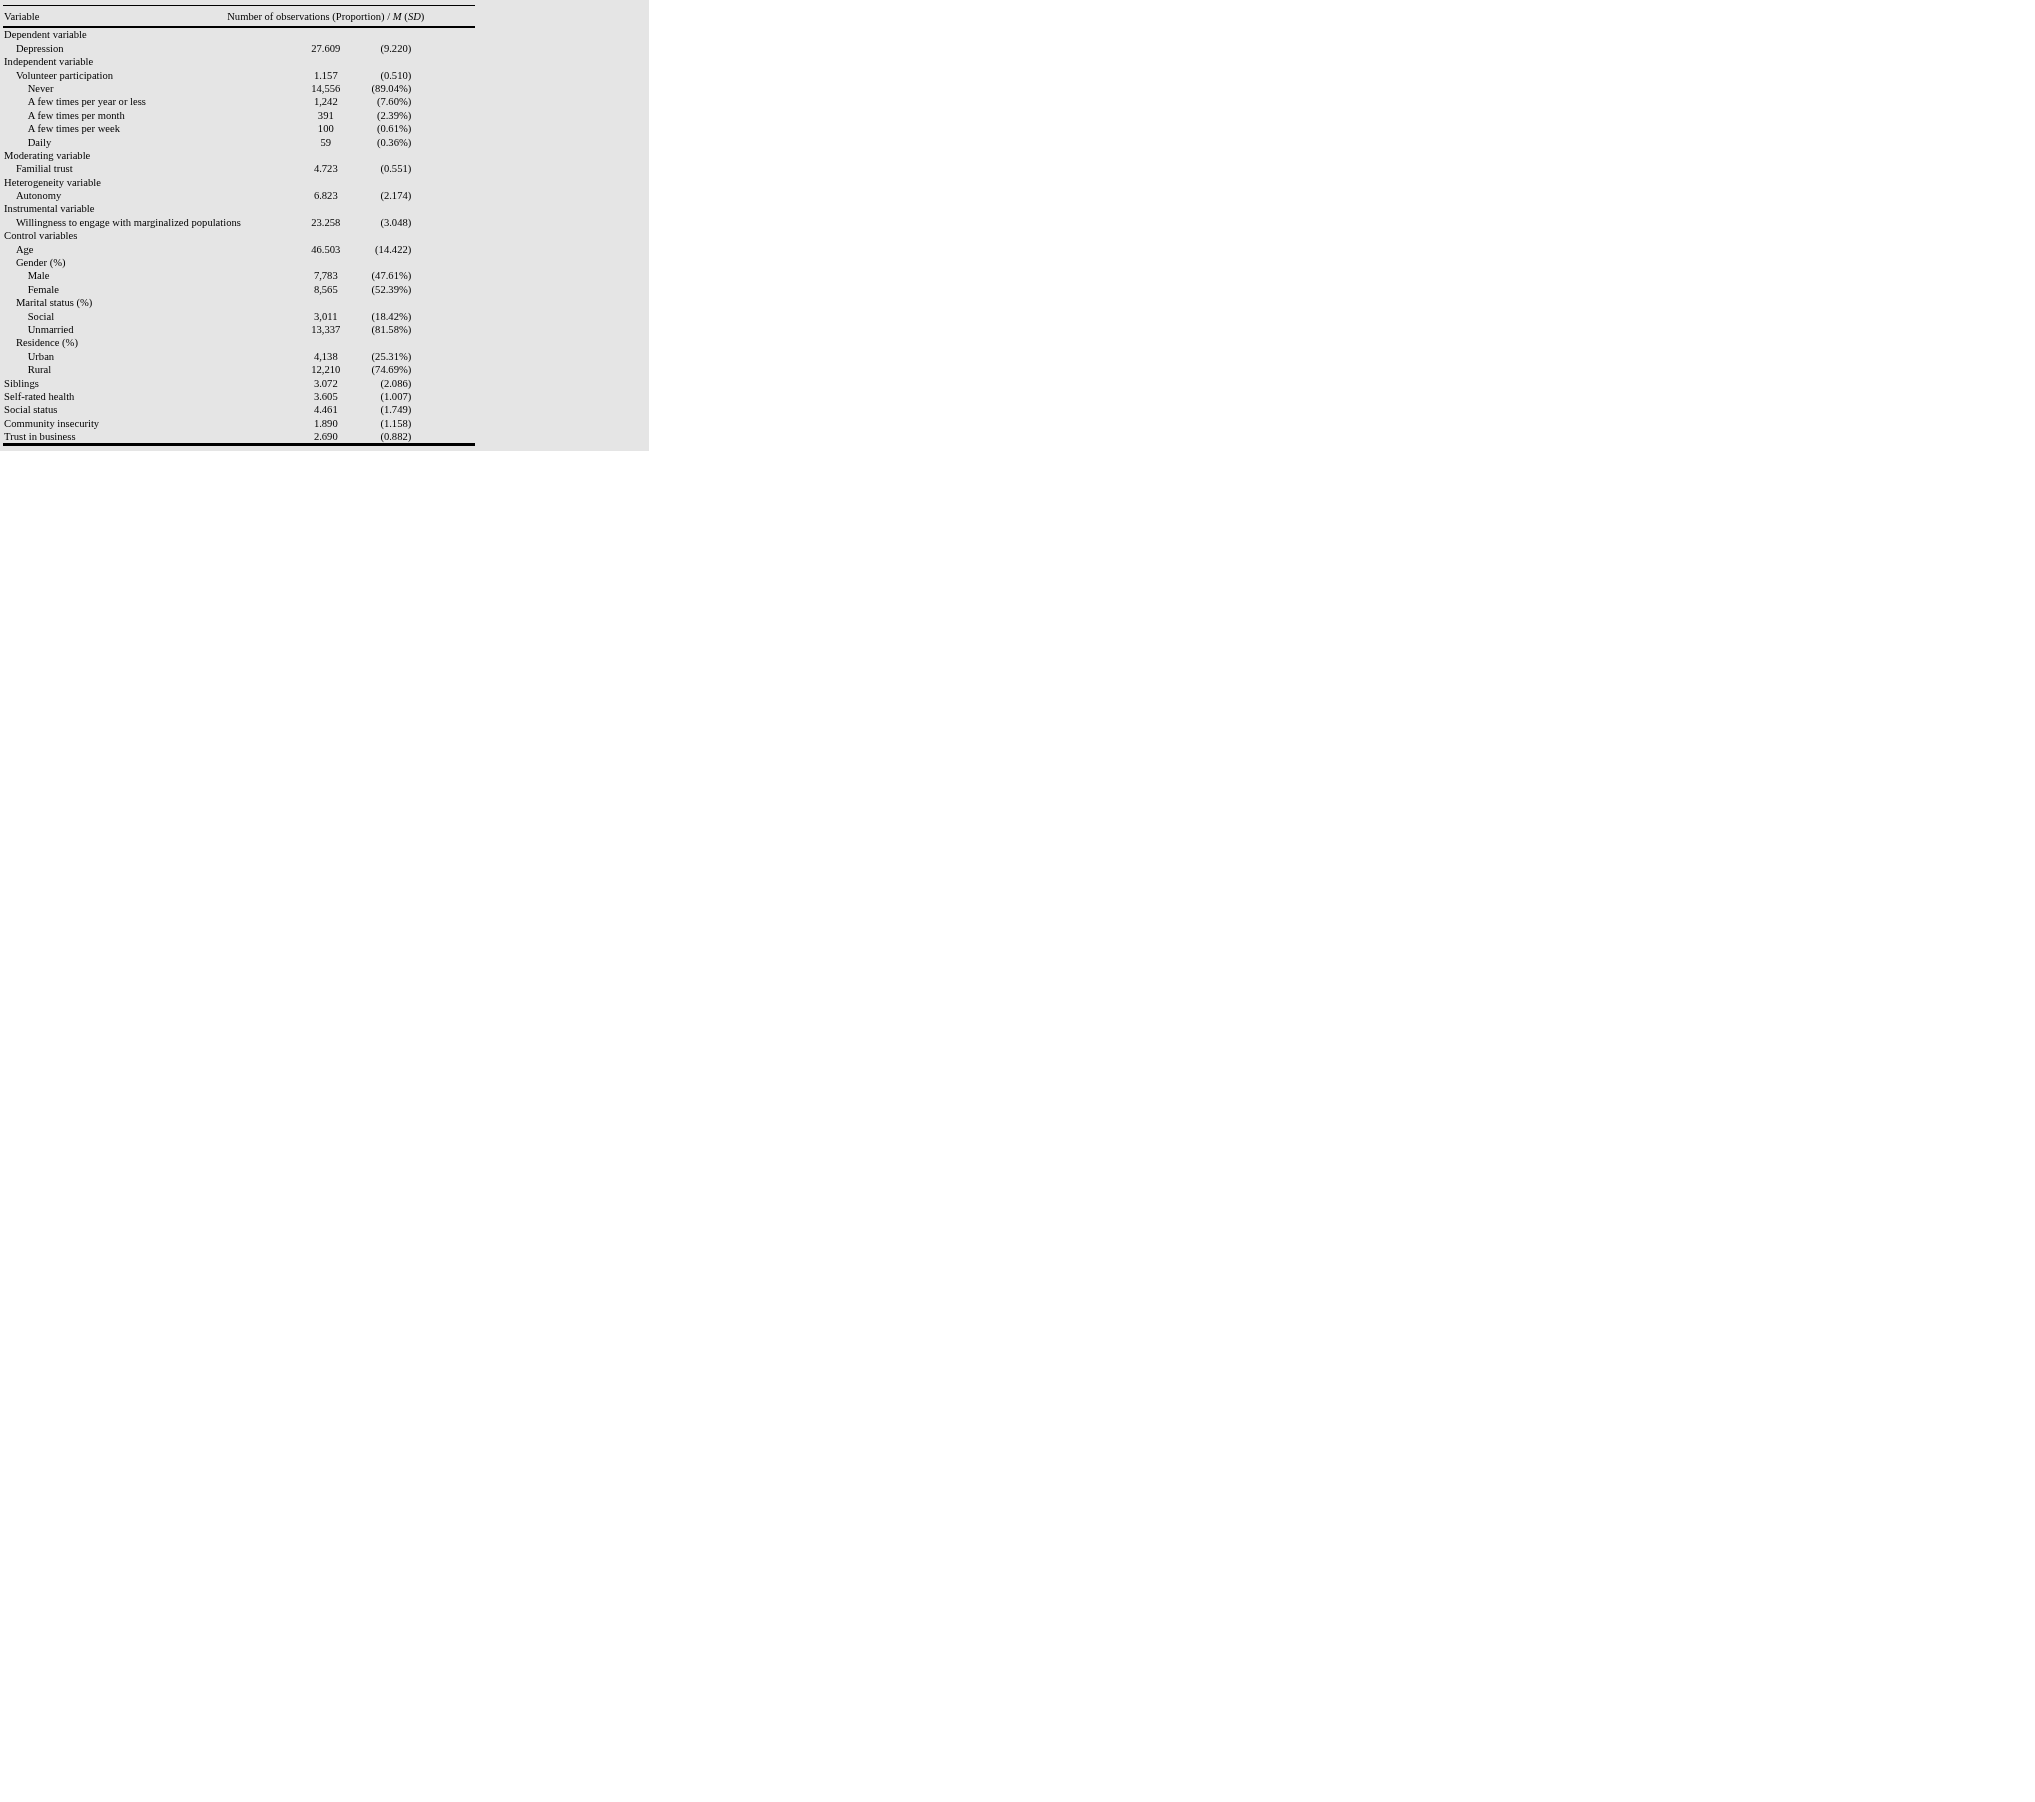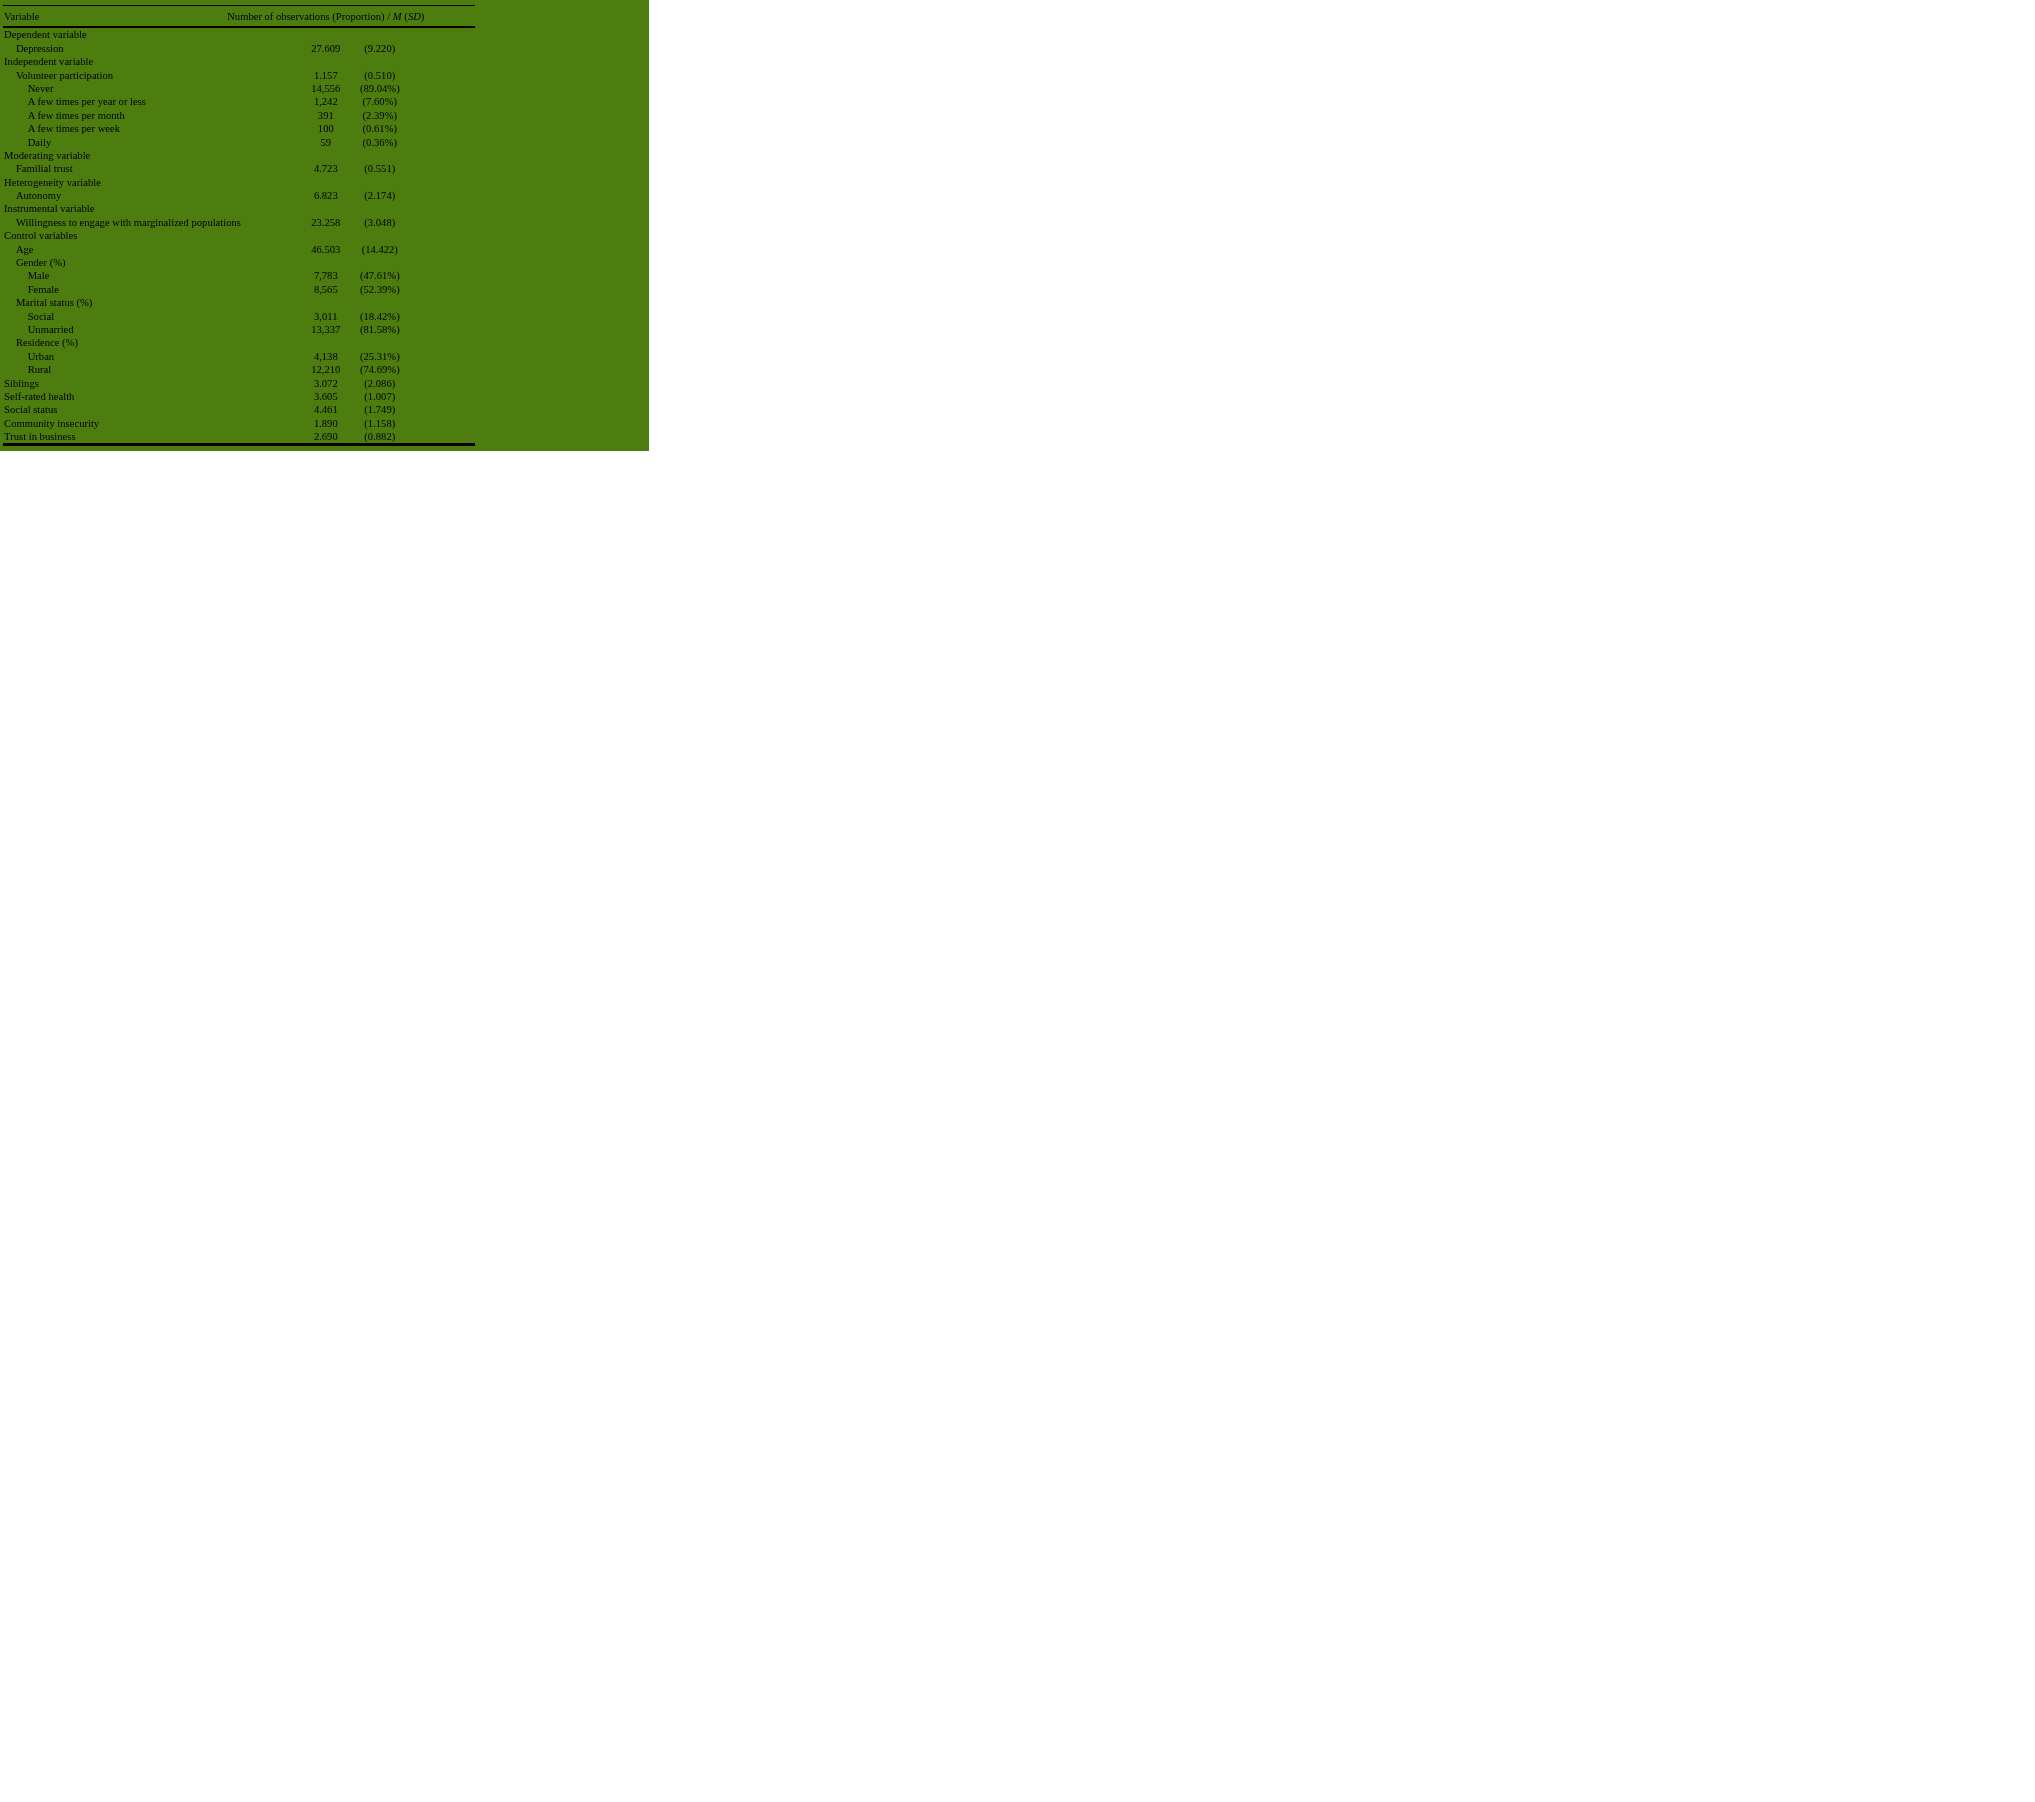--- a/index.html
+++ b/index.html
@@ -4,21 +4,21 @@
 <style>
   html, body {
     margin: 0;
     padding: 0;
     background: #ffffff;
   }
   .page {
     position: relative;
     width: 649px;
     height: 451px;
-    background: #4d7c0f;
+    background: #e5e5e5;
     color: #000000;
     font-family: "Liberation Serif", "DejaVu Serif", serif;
     font-size: 10.6px;
     overflow: hidden;
   }
   .stat-table {
     position: absolute;
     left: 3.3px;
     top: 0;
     width: 472px;
@@ -58,21 +58,21 @@
   .cell.label  { flex: 1; overflow: hidden; font-family: Liberation Serif, serif; }
   .indent-0 { padding-left: 0.8px; }
   .indent-1 { padding-left: 12.6px; }
   .indent-2 { padding-left: 24.4px; }
   .cell.num {
     width: 45px;
     text-align: center;
   }
   .cell.paren {
     width: 63px;
-    text-align: center;
+    text-align: right;
   }
   .spacer { width: 64px; }
 </style>
 </head>
 <body>
 
 <div class="page">
   <div class="stat-table">
     <div class="rule rule-top"></div>
     <div class="header-row">

